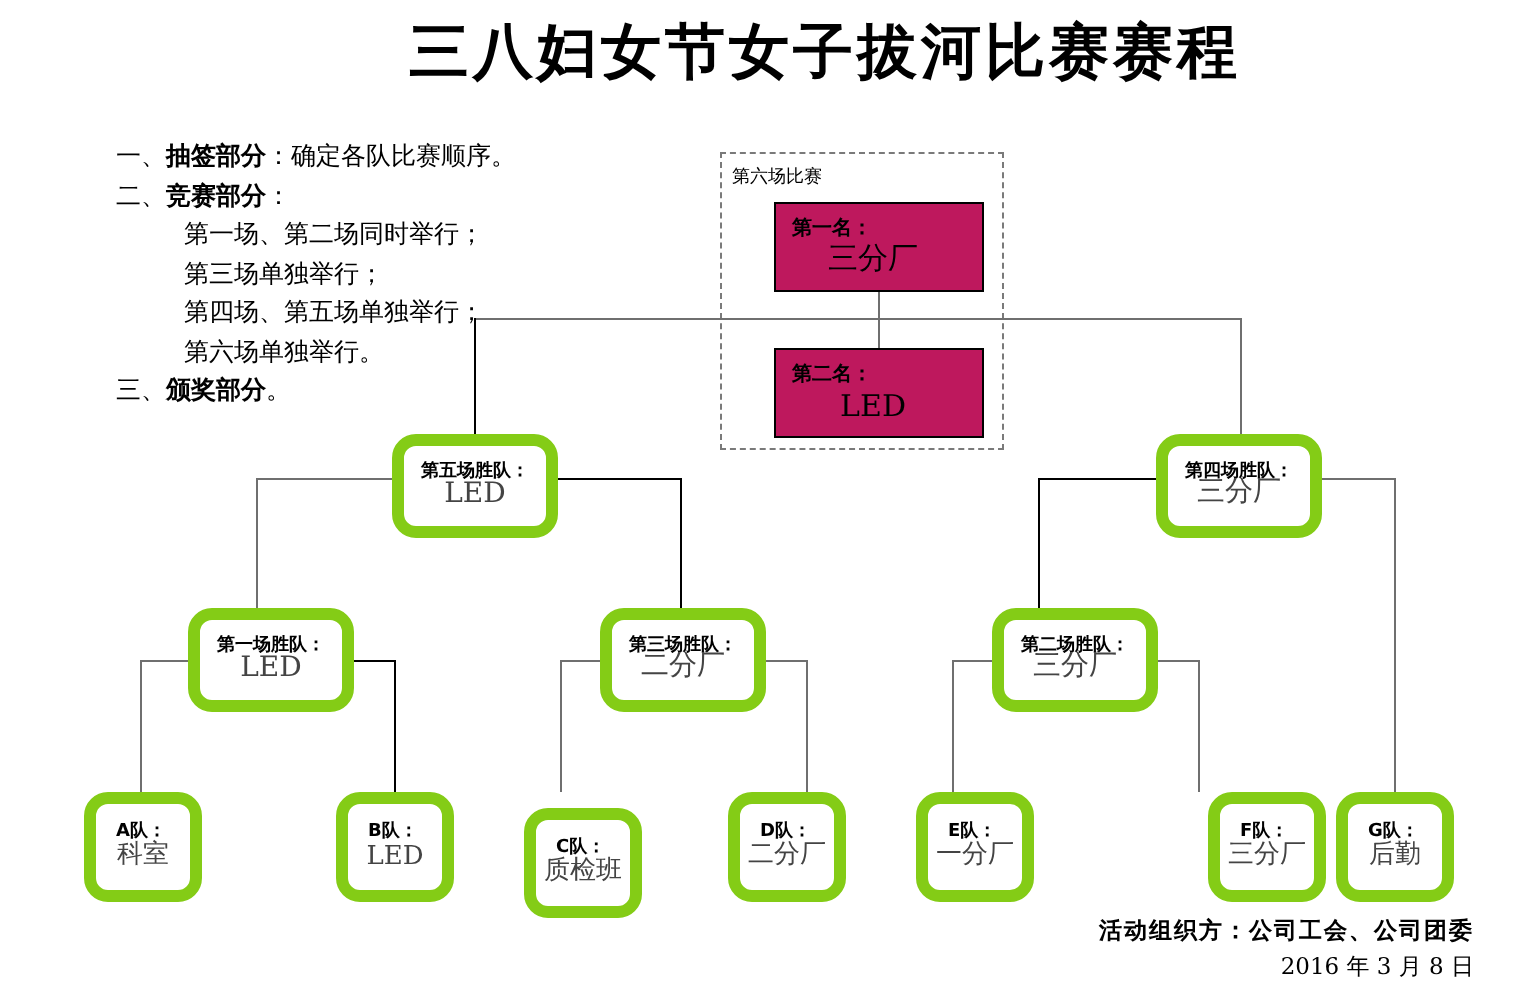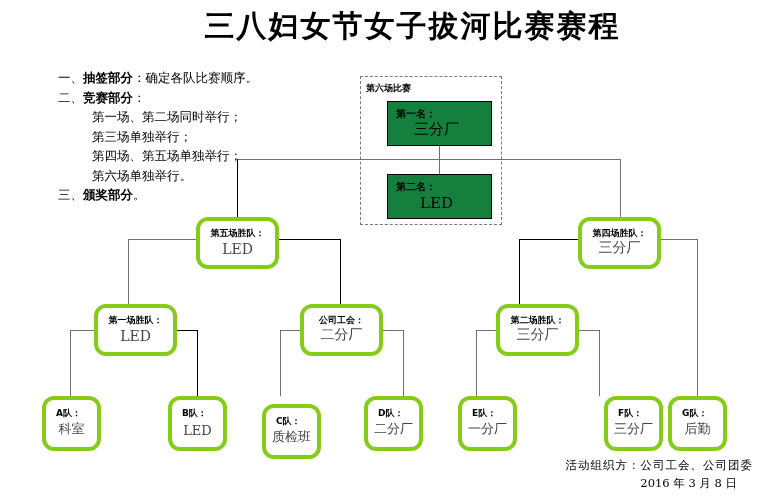--- a/index.html
+++ b/index.html
@@ -35,46 +35,46 @@
 
   
   .dashed-group{
     position:absolute;left:360px;top:76px;
     width:142px;height:149px;
     border:1px dashed #7a7a7a;
     box-sizing:border-box;
   }
   .group-label{
     position:absolute;left:366px;top:82px;
-    font-size:9px;font-weight:bold;white-space:nowrap;
+    font-size:9px;font-weight:normal;white-space:nowrap;
   }
 
   
   .rect-box{
     position:absolute;
     border:1px solid #000;
     box-sizing:border-box;
-    background:#15803d;
+    background:#be185d;
   }
   .rect-box .lbl{
     position:absolute;left:8px;top:5px;
     font-size:10px;font-weight:bold;white-space:nowrap;
   }
   .rect-box .val{
     position:absolute;left:0;right:6px;bottom:6px;
     text-align:center;
     font-size:15px;
     font-family:"DejaVu Serif","Liberation Serif",serif;
     white-space:nowrap;
   }
 
   
   .round-box{
     position:absolute;
-    border:4px solid #84cc16;
+    border:6px solid #84cc16;
     border-radius:12px;
     box-sizing:border-box;
     background:#fff;
   }
   .round-box .lbl{
     position:absolute;left:0;right:0;top:6px;
     text-align:center;
     font-size:9px;font-weight:bold;white-space:nowrap;
     color:#000;
   }
@@ -97,22 +97,22 @@
   }
 
   
   .ln{position:absolute;background:#000;}
   .ln.h{height:1px;}
   .ln.v{width:1px;}
   .ln.grey{background:#6f6f6f;}
 
   
   .footer{
-    position:absolute;right:8px;bottom:26px;
-    font-size:11.5px;font-weight:normal;white-space:nowrap;
+    position:absolute;right:24px;bottom:26px;
+    font-size:11.5px;font-weight:bold;white-space:nowrap;
     letter-spacing:1px;
     margin-left:16px;
   }
   .footer-date{
     position:absolute;right:24px;bottom:8px;
     font-size:11.5px;white-space:nowrap;
     font-family:"DejaVu Serif","Liberation Serif",serif;
   }
 </style>
 </head>
@@ -176,21 +176,21 @@
   <div class="ln v" style="left:519px;top:239px;height:65px;"></div>
   <div class="ln h grey" style="left:661px;top:239px;width:36px;"></div>
   <div class="ln v grey" style="left:697px;top:239px;height:157px;"></div>
 
   <div class="round-box" style="left:94px;top:304px;width:83px;height:52px;">
     <span class="lbl">第一场胜队：</span>
     <span class="val">LED</span>
   </div>
 
   <div class="round-box" style="left:300px;top:304px;width:83px;height:52px;">
-    <span class="lbl">公司工会：</span>
+    <span class="lbl">第三场胜队：</span>
     <span class="val">二分厂</span>
   </div>
 
   <div class="round-box" style="left:496px;top:304px;width:83px;height:52px;">
     <span class="lbl">第二场胜队：</span>
     <span class="val">三分厂</span>
   </div>
 
   <div class="ln h grey" style="left:70px;top:330px;width:24px;"></div>
   <div class="ln v grey" style="left:70px;top:330px;height:66px;"></div>

